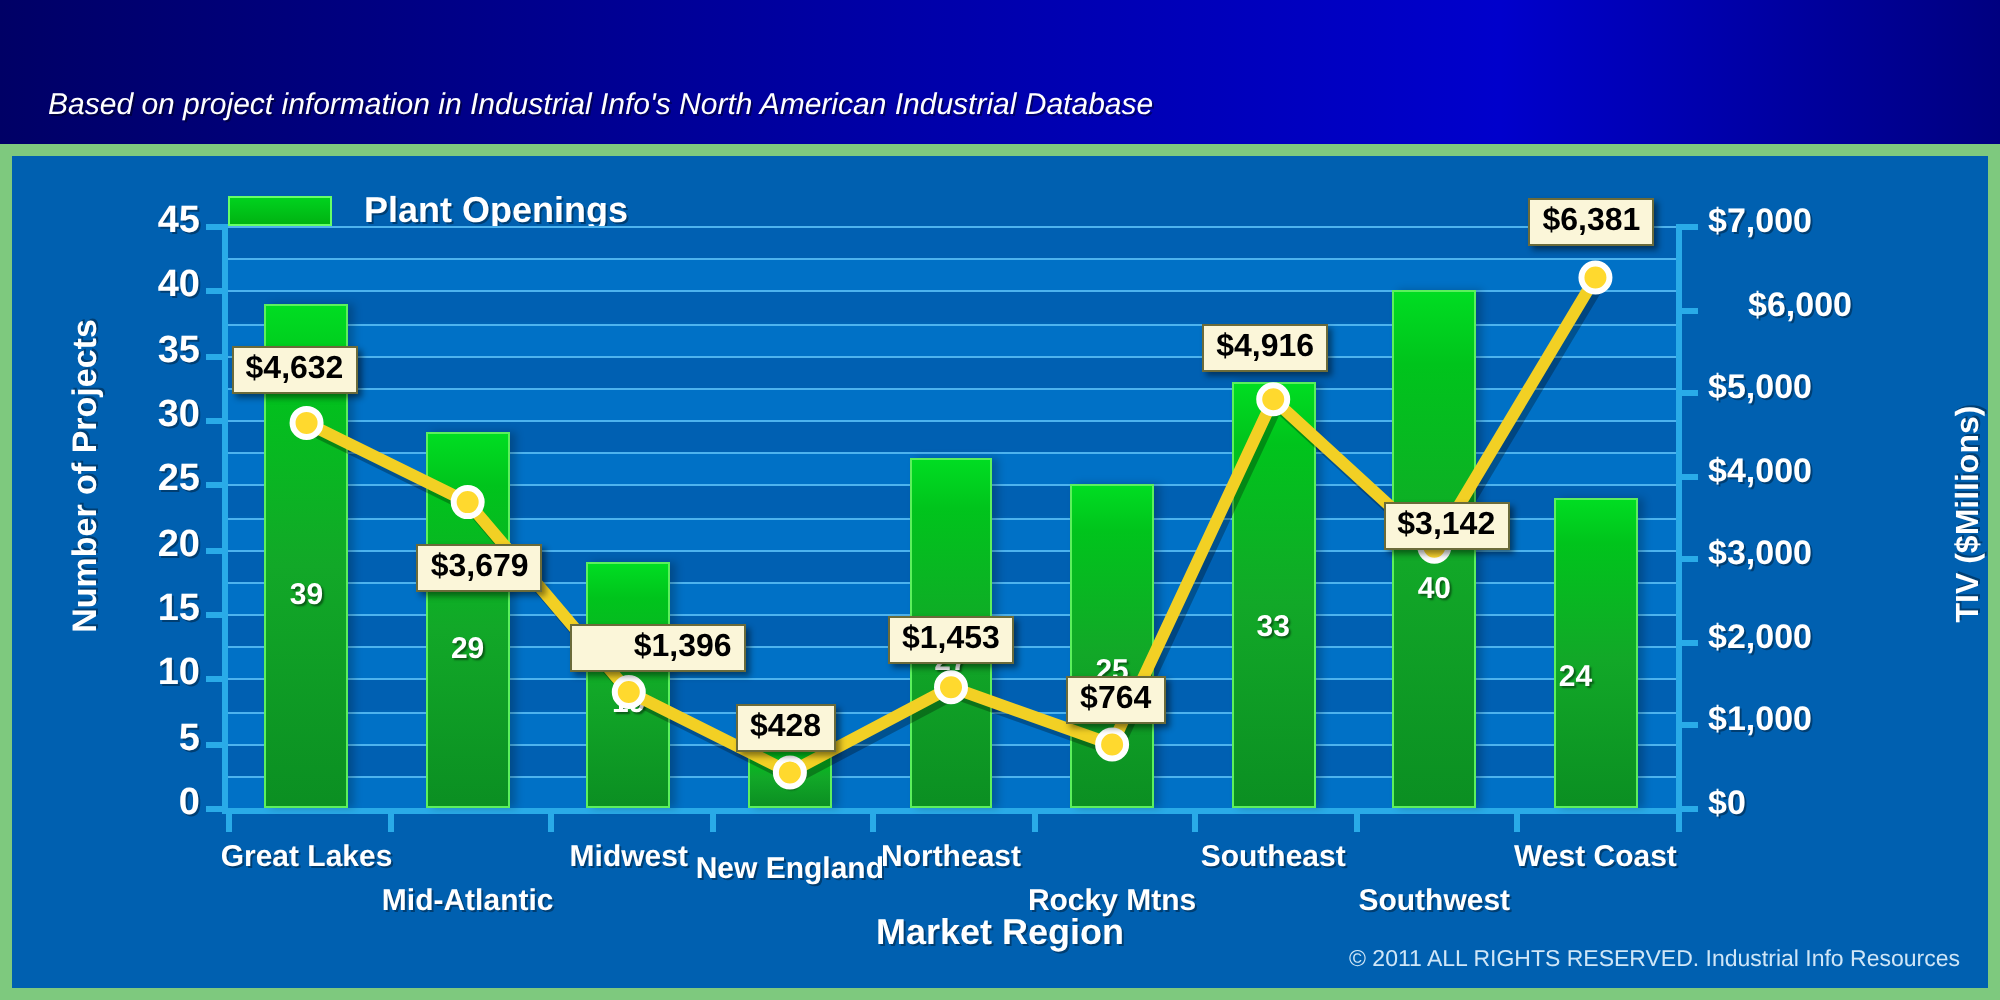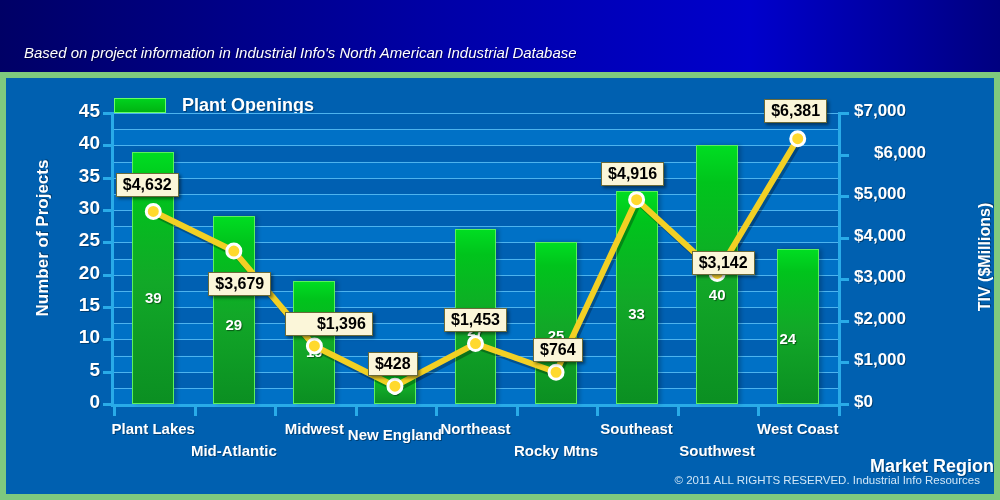--- a/index.html
+++ b/index.html
@@ -72,21 +72,21 @@
     text-align:center;font-size:17px;font-weight:bold;color:#ffffff;
     text-shadow:1px 1px 0 rgba(0,0,0,.35);
   }
   .axis-title-right{
     position:absolute;left:874px;top:170px;width:210px;
     transform:rotate(-90deg);transform-origin:center;
     text-align:center;font-size:16px;font-weight:bold;color:#ffffff;
     text-shadow:1px 1px 0 rgba(0,0,0,.35);
   }
   .axis-title-x{
-    position:absolute;left:0;top:378px;width:988px;text-align:right;
+    position:absolute;left:0;top:378px;width:988px;text-align:center;
     font-size:18px;font-weight:bold;color:#ffffff;
     text-shadow:1px 1px 0 rgba(0,0,0,.35);
   }
 
   
   .plot{
     position:absolute;left:107px;top:35px;width:725px;height:291px;
     background:#0063b5;overflow:hidden;
   }
   .band{position:absolute;left:0;width:725px;}
@@ -313,21 +313,21 @@
           <div class="callout" style="left: 202.333px; top: 155px; margin-top: 39px;">$3,679</div>
           <div class="callout" style="left: 278.889px; top: 233.966px; padding-left: 31px;">$1,396</div>
           <div class="callout" style="left: 361.944px; top: 274.207px;">$428</div>
           <div class="callout" style="left: 438px; top: 229.597px;">$1,453</div>
           <div class="callout" style="left: 527.056px; top: 260.239px;">$764</div>
           <div class="callout" style="left: 595.111px; top: 83.6349px;">$4,916</div>
           <div class="callout" style="left: 685.667px; top: 173.383px;">$3,142</div>
           <div class="callout" style="left: 758.222px; top: 20.7327px;">$6,381</div>
         </div>
       <div id="xcats">
-          <div class="xcat" style="width: 153.056px; left: 70.75px; top: 342px;">Plant Lakes</div>
+          <div class="xcat" style="width: 153.056px; left: 70.75px; top: 342px;">Great Lakes</div>
           <div class="xcat" style="width: 153.056px; left: 151.306px; top: 364px;">Mid-Atlantic</div>
           <div class="xcat" style="width: 153.056px; left: 231.861px; top: 342px;">Midwest</div>
           <div class="xcat" style="width: 153.056px; left: 312.417px; top: 348px;">New England</div>
           <div class="xcat" style="width: 153.056px; left: 392.972px; top: 342px;">Northeast</div>
           <div class="xcat" style="width: 153.056px; left: 473.528px; top: 364px;">Rocky Mtns</div>
           <div class="xcat" style="width: 153.056px; left: 554.083px; top: 342px;">Southeast</div>
           <div class="xcat" style="width: 153.056px; left: 634.639px; top: 364px;">Southwest</div>
           <div class="xcat" style="width: 153.056px; left: 715.194px; top: 342px;">West Coast</div>
         </div>
 

